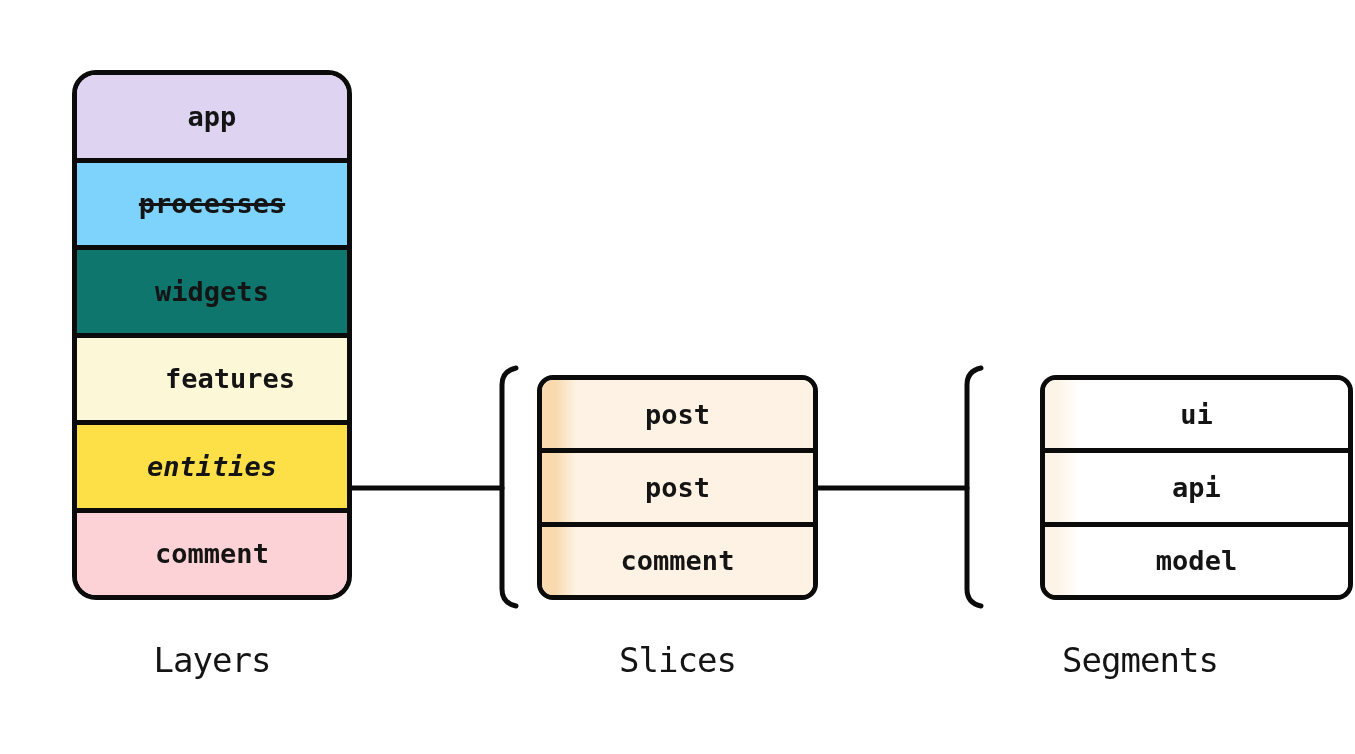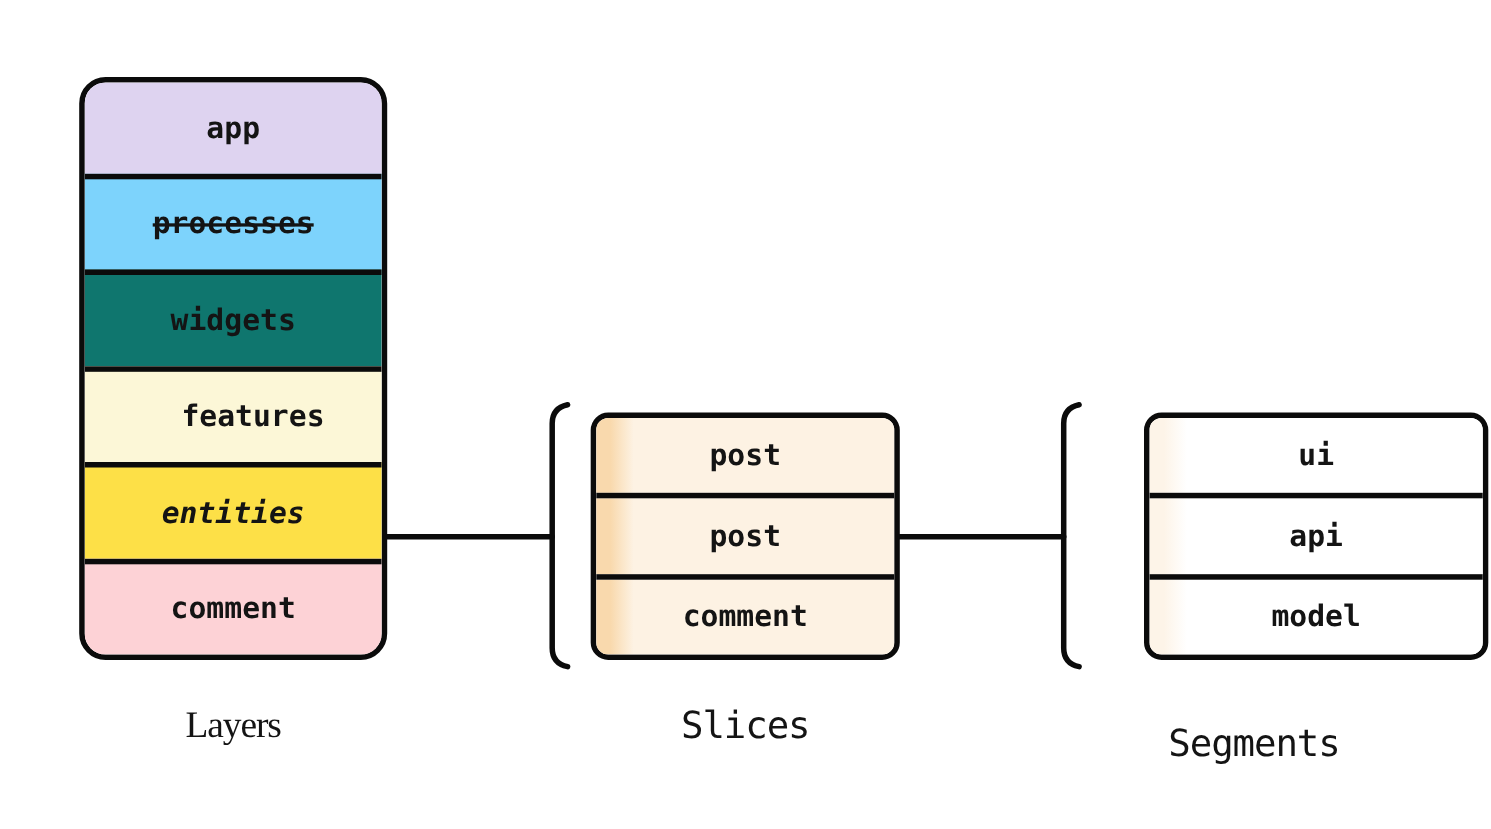--- a/index.html
+++ b/index.html
@@ -70,23 +70,23 @@
     top: 637px;
     height: 46px;
     display: flex;
     align-items: center;
     justify-content: center;
     font-size: 34px;
     font-weight: normal;
     color: var(--text, #141414);
     letter-spacing: -1px;
   }
-  #layers-label { left: 72px; width: 280px; font-family: Liberation Serif, serif; }
+  #layers-label { left: 72px; width: 280px; }
   #slices-label { left: 537px; width: 281px; }
-  #segments-label { left: 1000px; width: 280px; margin-top: 16px; }
+  #segments-label { left: 1000px; width: 280px; }
 
   
   .overlay {
     position: absolute;
     left: 0; top: 0;
     width: 1355px; height: 754px;
     pointer-events: none;
   }
   .overlay path {
     fill: none;

